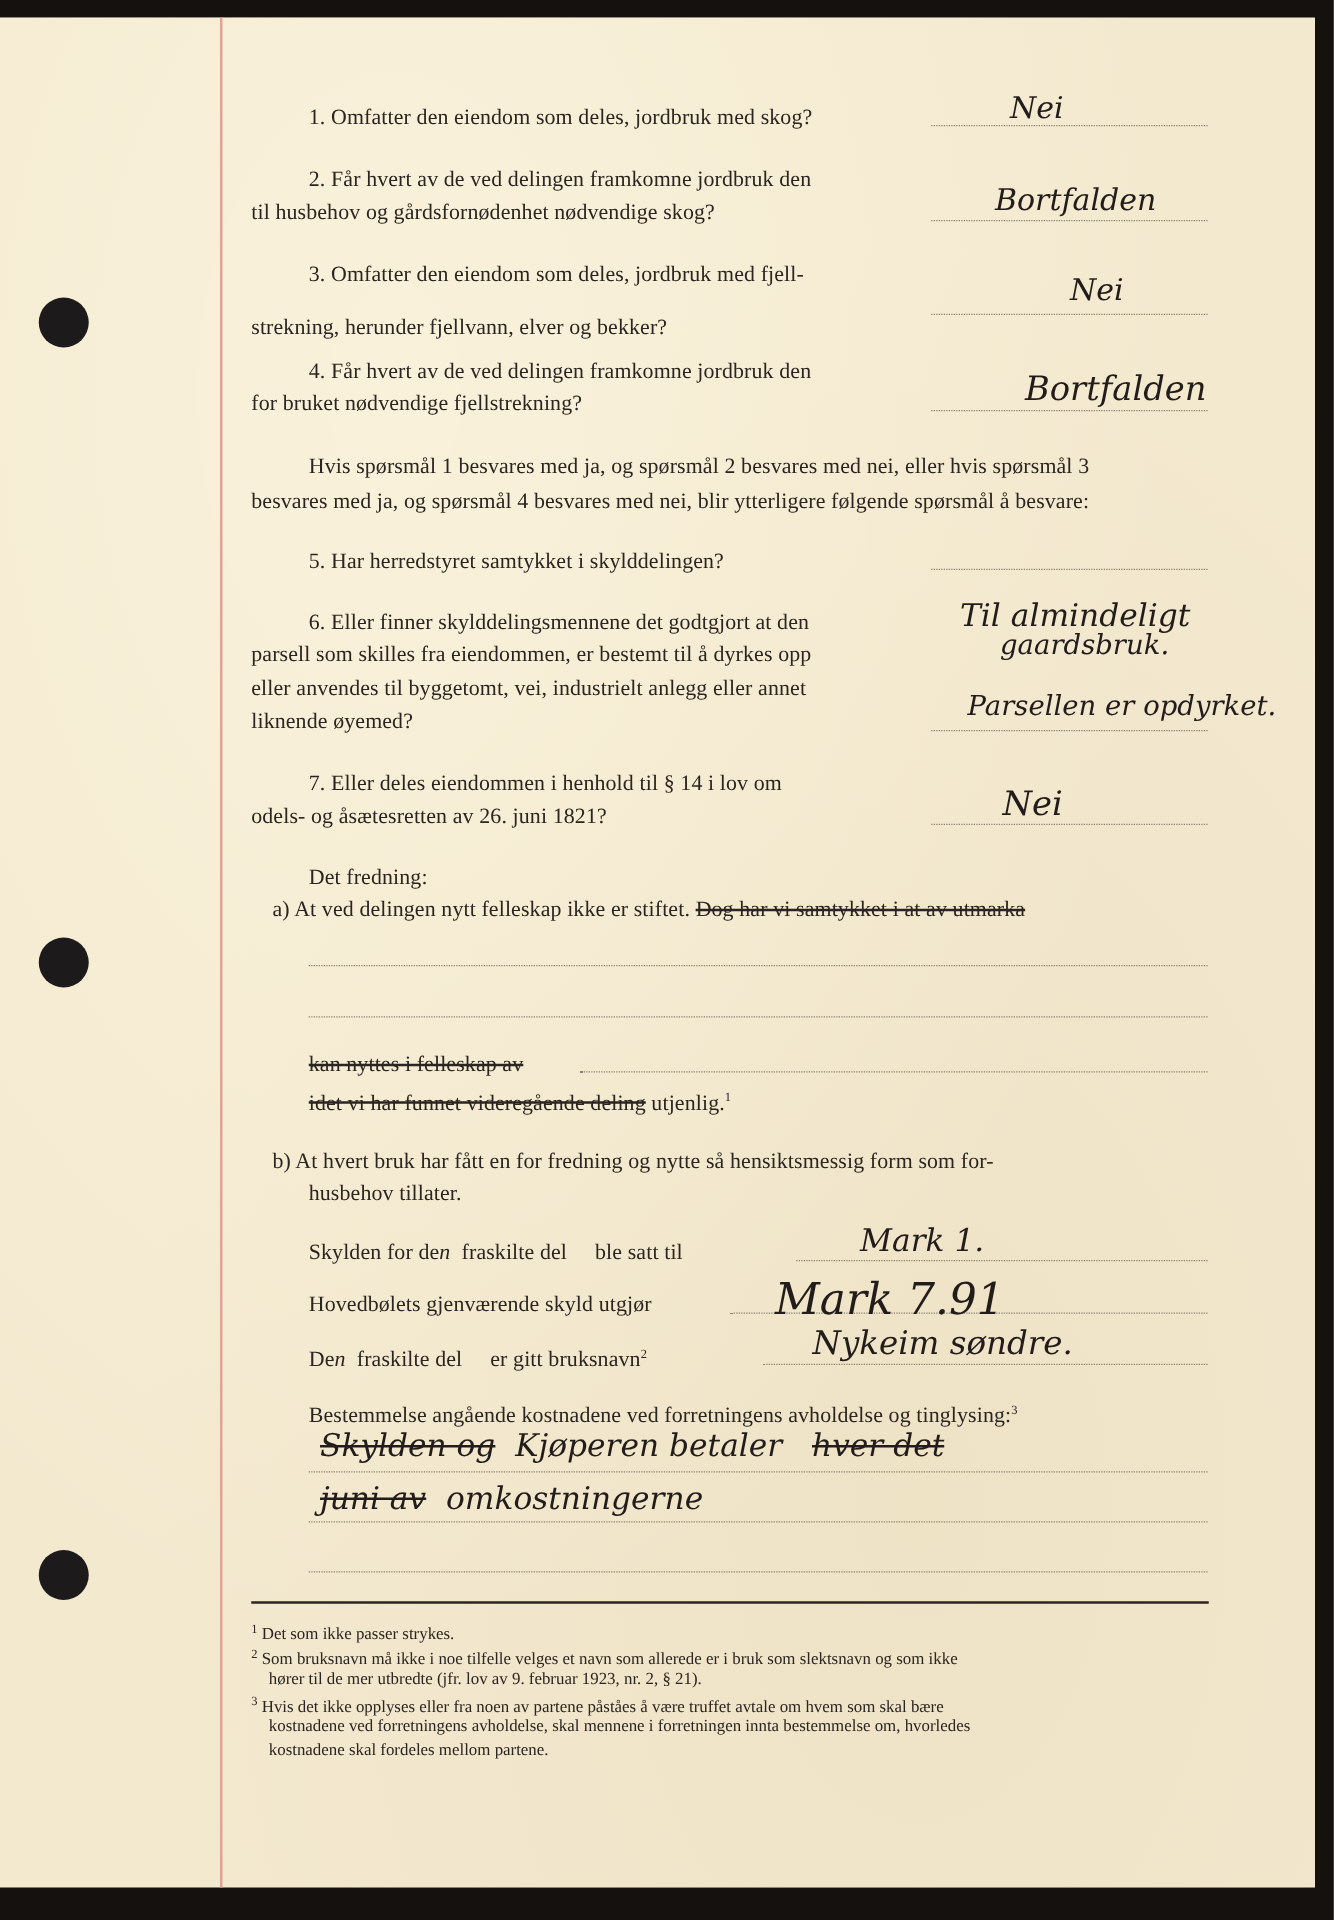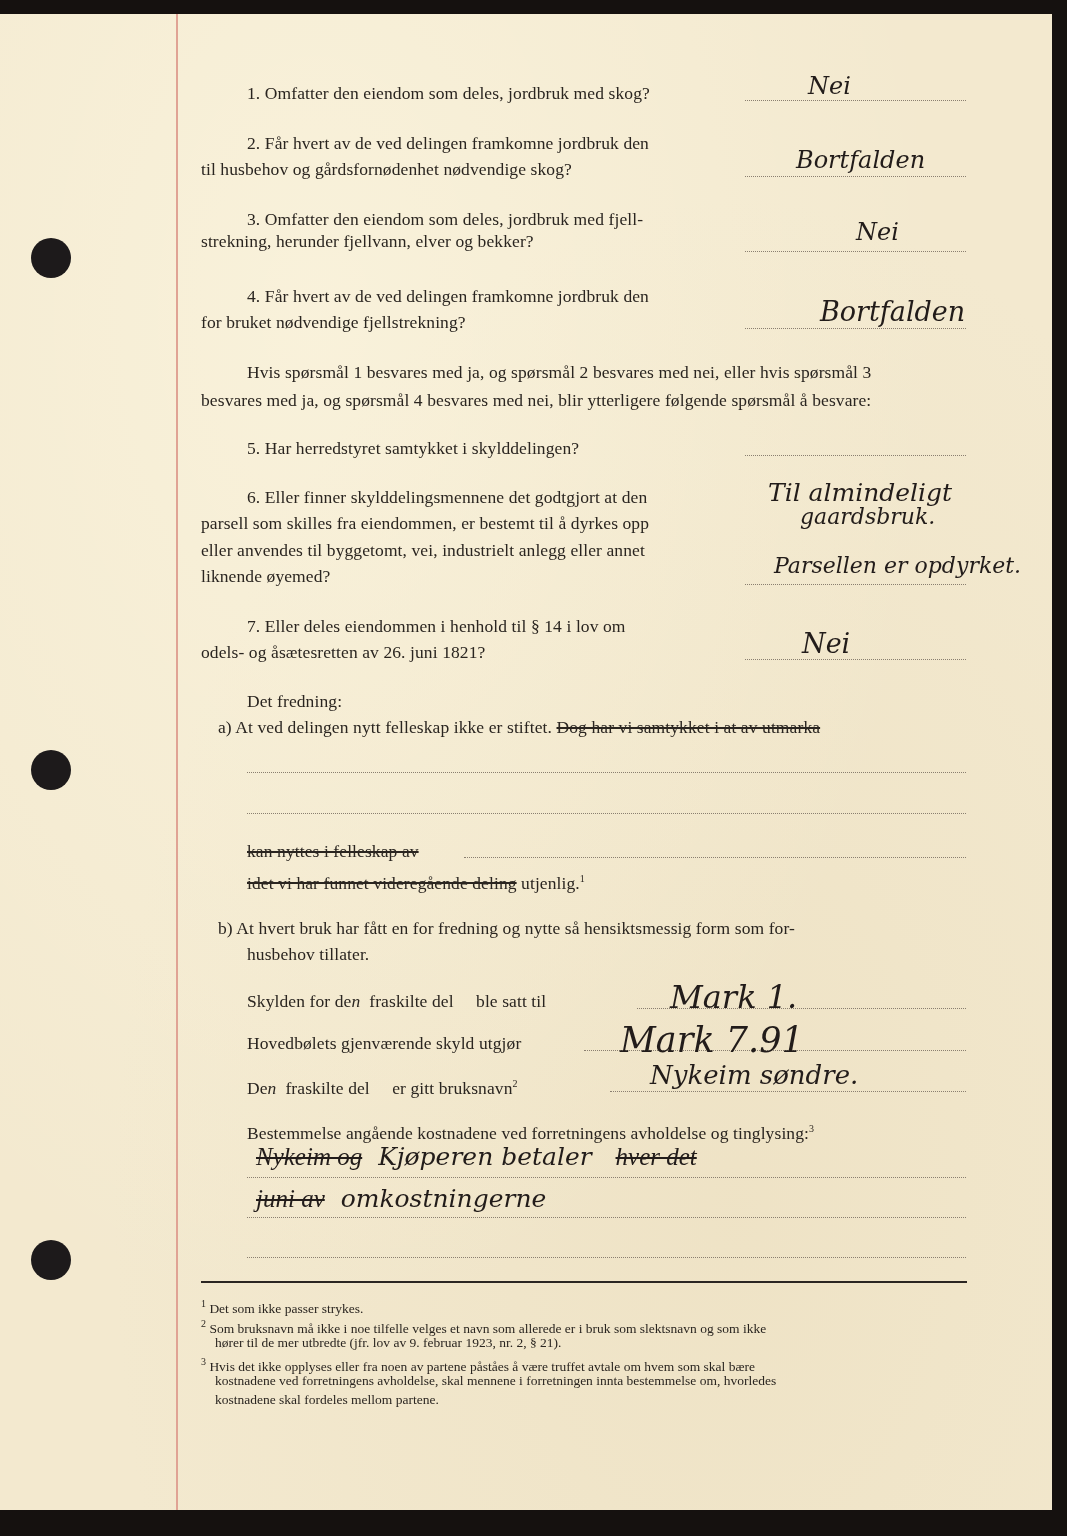--- a/index.html
+++ b/index.html
@@ -25,21 +25,21 @@
     background: #1d1a1b;
   }
   .t { position: absolute; font-size: 17.5px; line-height: 26px; white-space: nowrap; letter-spacing: 0.1px; }
   .dots {
     position: absolute; height: 0; border-bottom: 1.5px dotted #8a7f70;
   }
   .hw {
     position: absolute; font-family: "DejaVu Serif", serif; font-style: italic;
     color: #221c1a; white-space: nowrap; font-size: 24px;
   }
-  .strike { text-decoration: line-through; text-decoration-thickness: 2px; font-family: Liberation Serif, serif; }
+  .strike { text-decoration: line-through; text-decoration-thickness: 2px; }
   .rule { position: absolute; left: 201px; width: 766px; height: 2px; background: #2b2622; }
   .fn { position: absolute; font-size: 13.5px; line-height: 19px; white-space: nowrap; }
   .fn sup, .t sup { font-size: 10px; }
 </style>
 </head>
 <body>
 
 <div class="page">
   <div class="margin-line"></div>
   <div class="hole" style="top:224px"></div>
@@ -56,21 +56,21 @@
 <div class="t" style="left:247px; top:130px">
   <span>2.</span> <span>Får hvert av de ved delingen framkomne jordbruk den</span>
 </div>
 <div class="t" style="left:201px; top:156px">til husbehov og gårdsfornødenhet nødvendige skog?</div>
 <div class="dots" style="left:745px; top:176px; width:221px"></div>
 <div class="hw" style="left:796px; top:146px">Bortfalden</div>
 
 <div class="t" style="left:247px; top:206px">
   <span>3.</span> <span>Omfatter den eiendom som deles, jordbruk med fjell-</span>
 </div>
-<div class="t" style="left:201px; top:228px">strekning, herunder fjellvann, elver og bekker?</div>
+<div class="t" style="left:201px; top:248px">strekning, herunder fjellvann, elver og bekker?</div>
 <div class="dots" style="left:745px; top:251px; width:221px"></div>
 <div class="hw" style="left:856px; top:218px">Nei</div>
 
 <div class="t" style="left:247px; top:283px">
   <span>4.</span> <span>Får hvert av de ved delingen framkomne jordbruk den</span>
 </div>
 <div class="t" style="left:201px; top:309px">for bruket nødvendige fjellstrekning?</div>
 <div class="dots" style="left:745px; top:328px; width:221px"></div>
 <div class="hw" style="left:820px; top:296px; font-size:27px">Bortfalden</div>
 
@@ -117,40 +117,40 @@
 
 <div class="t" style="left:218px; top:915px">
   <span>b)</span> <span>At hvert bruk har fått en for fredning og nytte så hensiktsmessig form som for-</span>
 </div>
 <div class="t" style="left:247px; top:941px">husbehov tillater.</div>
 
 <div class="t" style="left:247px; top:988px">
   <span>Skylden for de</span><span class="hwi" style="font-style:italic">n</span>&nbsp;&nbsp;<span>fraskilte del</span>&nbsp;&nbsp;&nbsp;&nbsp;&nbsp;<span>ble satt til</span>
 </div>
 <div class="dots" style="left:637px; top:1008px; width:329px"></div>
-<div class="hw" style="left:670px; top:978px; font-size:32px">Mark 1.</div>
+<div class="hw" style="left:688px; top:978px; font-size:25px">Mark 1.</div>
 
 <div class="t" style="left:247px; top:1030px">Hovedbølets gjenværende skyld utgjør</div>
 <div class="dots" style="left:584px; top:1050px; width:382px"></div>
 <div class="hw" style="left:620px; top:1020px; font-size:35px">Mark 7.91</div>
 
 <div class="t" style="left:247px; top:1071px">
   <span>De</span><span style="font-style:italic">n</span>&nbsp;&nbsp;<span>fraskilte del</span>&nbsp;&nbsp;&nbsp;&nbsp;&nbsp;<span>er gitt bruksnavn</span><sup>2</sup>
 </div>
 <div class="dots" style="left:610px; top:1091px; width:356px"></div>
 <div class="hw" style="left:650px; top:1060px; font-size:26px">Nykeim søndre.</div>
 
 <div class="t" style="left:247px; top:1116px">
   <span>Bestemmelse angående kostnadene ved forretningens avholdelse og tinglysing:</span><sup>3</sup>
 </div>
 <div class="dots" style="left:247px; top:1177px; width:719px"></div>
 <div class="dots" style="left:247px; top:1217px; width:719px"></div>
 <div class="dots" style="left:247px; top:1257px; width:719px"></div>
 <div class="hw" style="left:256px; top:1142px; font-size:25px">
-  <span class="strike">Nykeim og</span>&nbsp;
+  <span class="strike">Skylden og</span>&nbsp;
   <span>Kjøperen betaler</span>&nbsp;&nbsp;
   <span class="strike">hver det</span>
 </div>
 <div class="hw" style="left:256px; top:1184px; font-size:25px">
   <span class="strike">juni av</span>&nbsp;
   <span>omkostningerne</span>
 </div>
 
 <div class="rule" style="top:1281px"></div>
 

